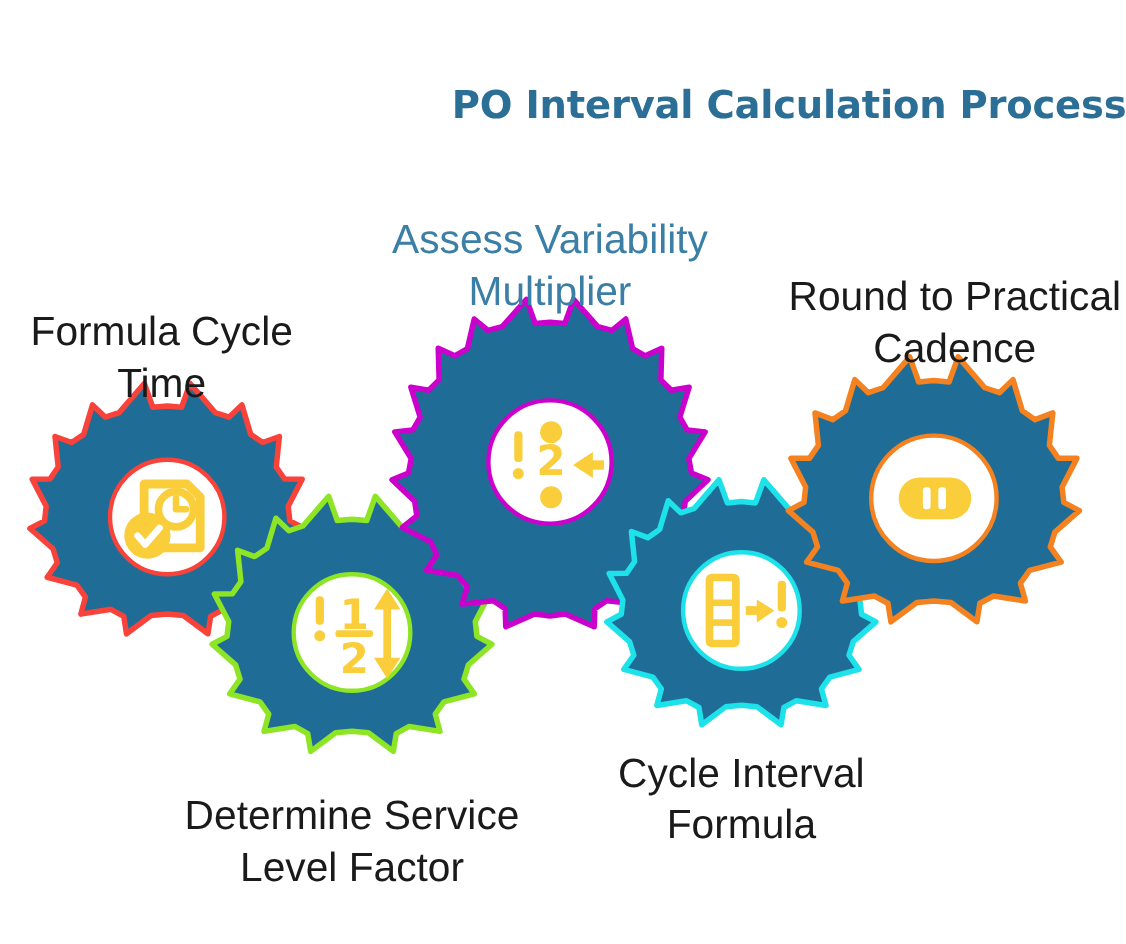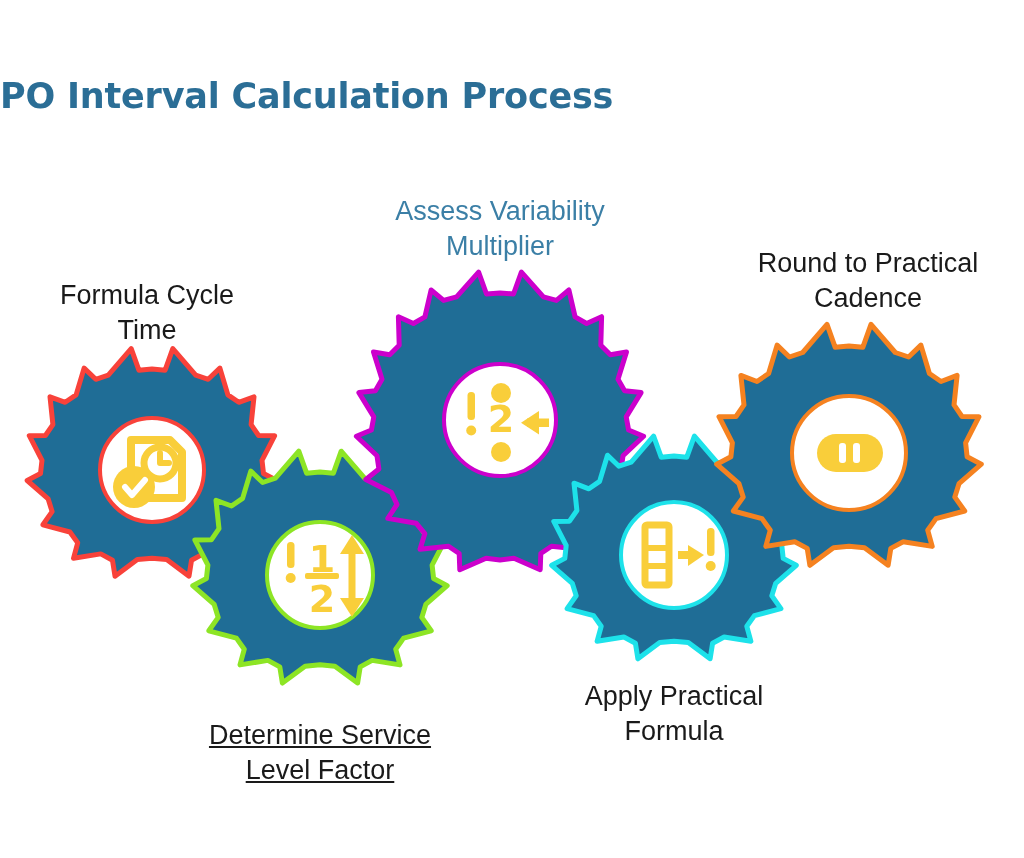--- a/index.html
+++ b/index.html
@@ -17,51 +17,51 @@
     width: 1024px;
     height: 858px;
     background: #ffffff;
     overflow: hidden;
   }
   #title {
     position: absolute;
     left: 0;
     top: 76px;
     width: 1024px;
-    text-align: left;
+    text-align: right;
     font-family: "DejaVu Sans", "Liberation Sans", sans-serif;
     font-size: 35px;
     font-weight: bold;
     letter-spacing: -0.2px;
     color: #2B6E96;
     white-space: nowrap;
   }
   .gear-label {
     position: absolute;
     text-align: center;
     font-family: "Liberation Sans", sans-serif;
-    font-size: 27px;
+    font-size: 37px;
     font-weight: 400;
     line-height: 1.28;
     color: #1A1A1A;
     white-space: pre-line;
   }
   .gear-label.accent {
     color: #3B7FA6;
   }
   #diagram-svg {
     position: absolute;
     left: 0;
     top: 0;
     width: 1024px;
     height: 858px;
     display: block;
   }
   .label-1 { left: 22px;  top: 278px; width: 250px; }
-  .label-2 { left: 163px; top: 718px; width: 314px; text-decoration: underline; }
+  .label-2 { left: 163px; top: 718px; width: 314px; }
   .label-3 { left: 350px; top: 194px; width: 300px; }
   .label-4 { left: 545px; top: 679px; width: 258px; }
   .label-5 { left: 716px; top: 246px; width: 304px; }
 </style>
 </head>
 <body>
 
 <div id="canvas">
 
   <div id="title">PO Interval Calculation Process</div>
@@ -195,19 +195,19 @@
 
   <div class="gear-label label-1">Formula Cycle
 Time</div>
 
   <div class="gear-label label-2">Determine Service
 Level Factor</div>
 
   <div class="gear-label accent label-3">Assess Variability
 Multiplier</div>
 
-  <div class="gear-label label-4">Apply Practical
+  <div class="gear-label label-4">Cycle Interval
 Formula</div>
 
   <div class="gear-label label-5">Round to Practical
 Cadence</div>
 
 </div>
 
 </body></html>

